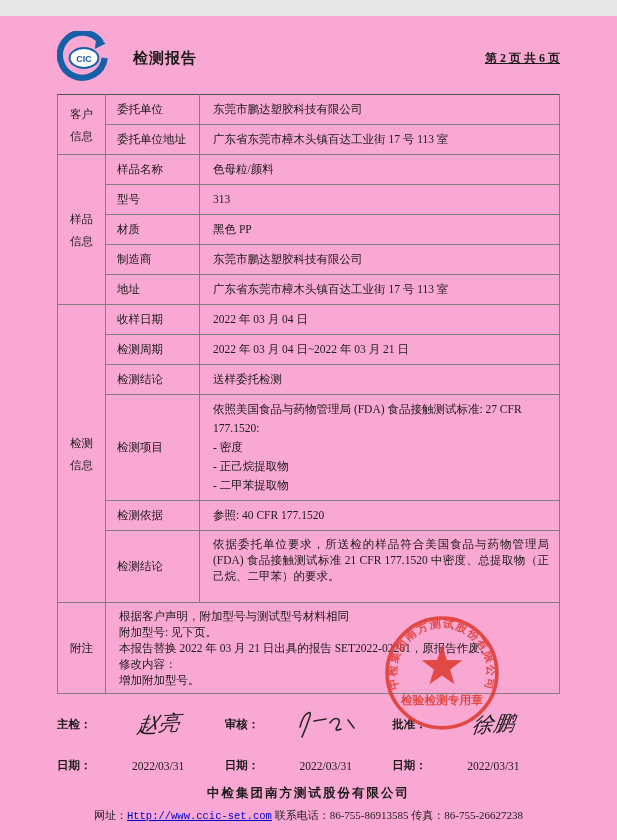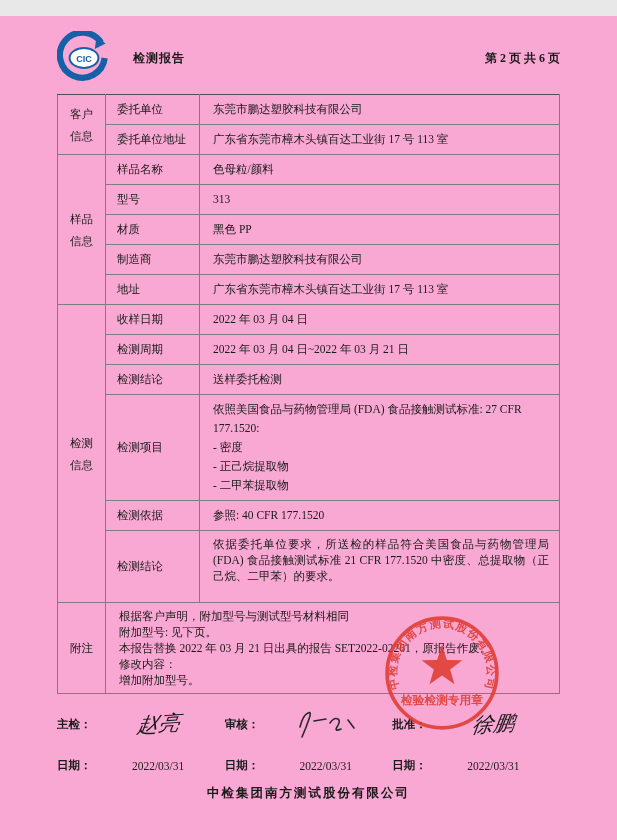--- a/index.html
+++ b/index.html
@@ -11,23 +11,23 @@
     font-family:"Liberation Serif","DejaVu Serif",serif;
     color:#1a1a1a;
     overflow:hidden;
   }
   
   .header{
     position:absolute;top:12px;left:57px;width:503px;height:60px;
     display:flex;align-items:center;
   }
   .logo{width:54px;height:54px;flex:0 0 auto;}
-  .report-title{font-size:12px;font-weight:bold;margin-left:22px;letter-spacing:1px;}
+  .report-title{font-size:15px;font-weight:bold;margin-left:22px;letter-spacing:1px;}
   .report-no{font-size:12px;font-weight:bold;margin-left:48px;white-space:nowrap;}
-  .page-info{font-size:12px;font-weight:bold;margin-left:auto;white-space:nowrap;}
+  .page-info{font-size:12px;font-weight:bold;margin-left:auto;white-space:nowrap;text-decoration:underline;}
   
   .report-table{
     position:absolute;top:78px;left:57px;width:503px;
     border-collapse:collapse;table-layout:fixed;
     font-size:11.5px;
   }
   .report-table td{
     border:1px solid #7e7e7e;
     vertical-align:middle;
     padding:7px 10px;
@@ -217,15 +217,20 @@
       <path id="sealArc" d="M 17.7,75.4 A 45,45 0 1 1 102.3,75.4" fill="none"></path>
     </defs>
     <text font-size="11" font-weight="bold" fill="#e03c31" font-family="Liberation Serif, serif">
       <textPath href="#sealArc" startOffset="0" textLength="172">中检集团南方测试股份有限公司</textPath>
     </text>
     <text x="60" y="90" text-anchor="middle" font-size="11.5" font-weight="bold" fill="#e03c31" font-family="Liberation Serif, serif">检验检测专用章</text>
   </svg>
 
   <div class="footer">
     <div class="company">中检集团南方测试股份有限公司</div>
+    <div>
+      <span>网址：</span><a href="#">Http://www.ccic-set.com</a>
+      <span>联系电话：86-755-86913585</span>
+      <span>传真：86-755-26627238</span>
+    </div>
   </div>
 
 </div>
 
 </body></html>

